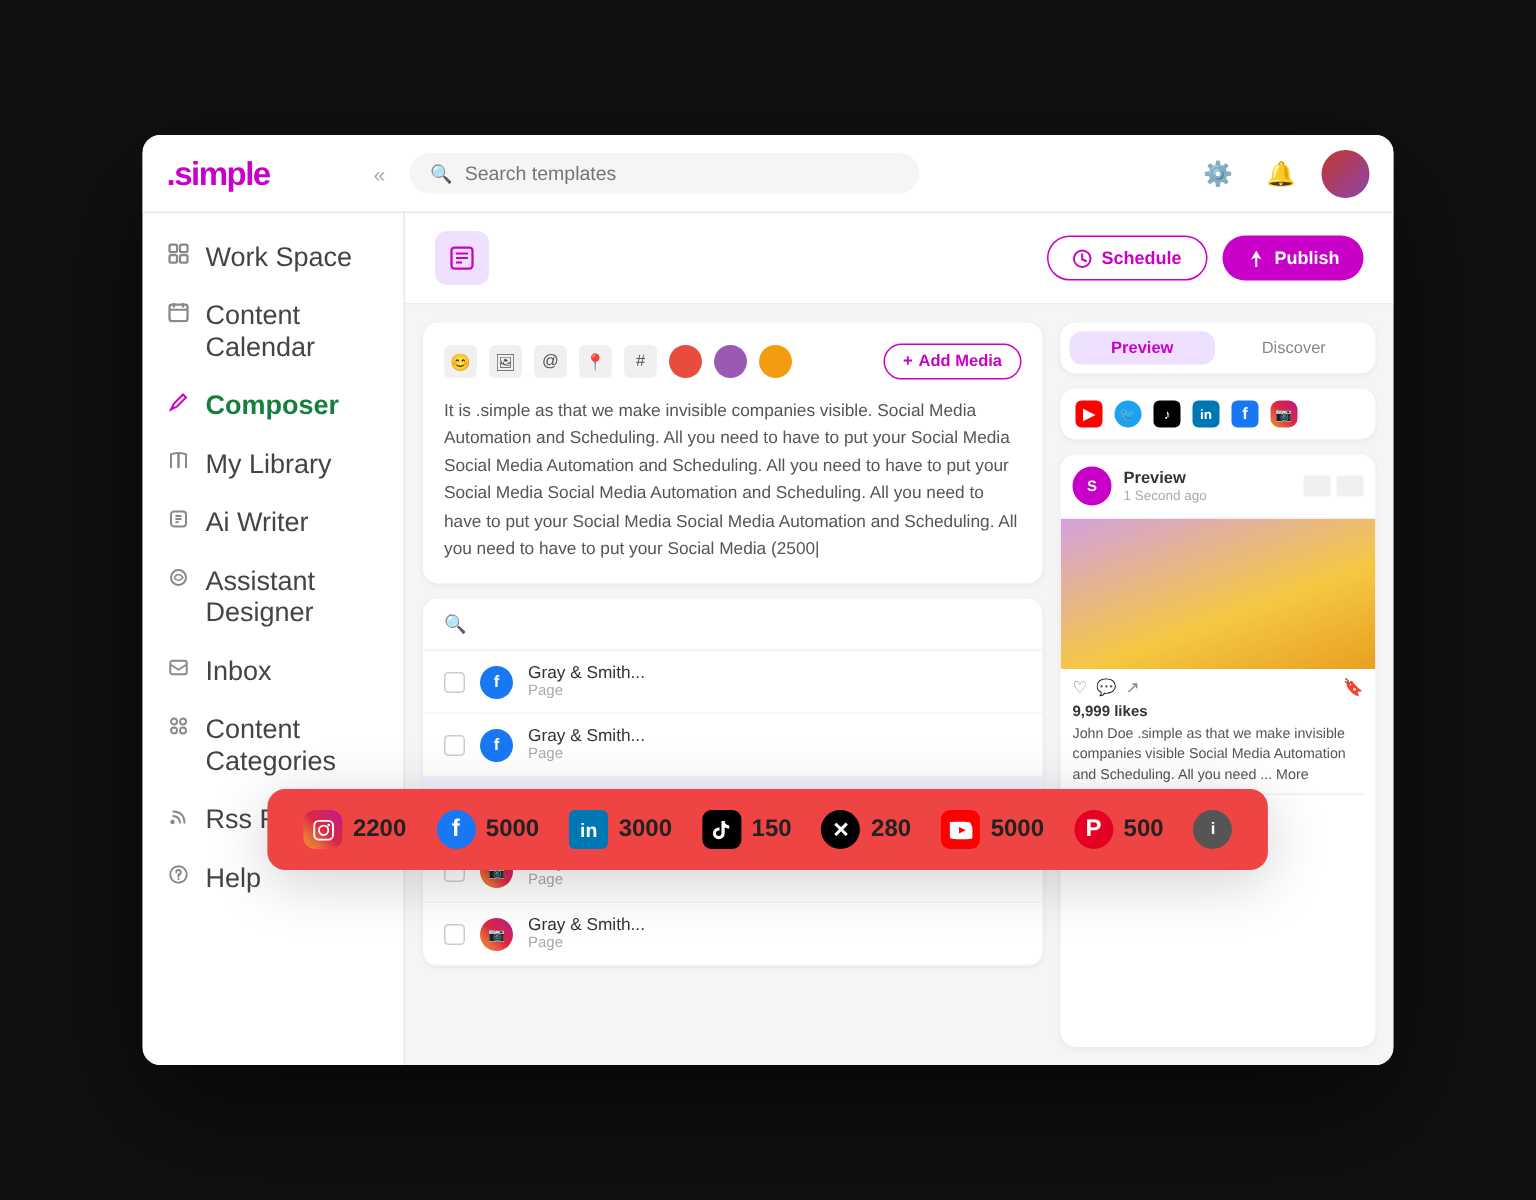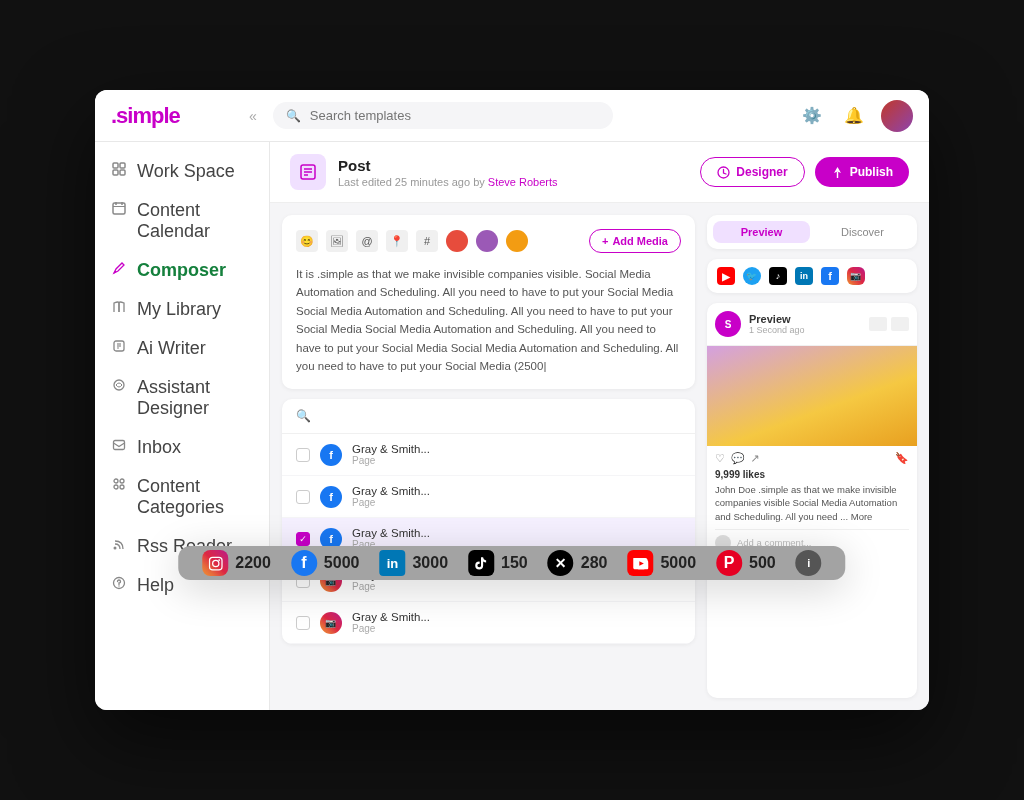--- a/index.html
+++ b/index.html
@@ -459,24 +459,24 @@
     .preview-action-icon { font-size: 11px; color: #888; cursor: pointer; }
     .preview-likes { font-size: 10px; color: #333; font-weight: 600; margin-bottom: 3px; }
     .preview-caption { font-size: 9.5px; color: #555; line-height: 1.4; }
 
     
     .floating-stats {
       position: absolute;
       bottom: 130px;
       left: 50%;
       transform: translateX(-50%);
-      background: #a3a3a3;
+      background: #ef4444;
       border-radius: 12px;
       box-shadow: 0 8px 40px rgba(0,0,0,0.18);
-      padding: 4px 24px;
+      padding: 14px 24px;
       display: flex;
       align-items: center;
       gap: 20px;
       z-index: 10;
       white-space: nowrap;
     }
     .stat-item {
       display: flex;
       align-items: center;
       gap: 7px;
@@ -640,35 +640,28 @@
       <div class="post-header">
         <div class="post-info">
           <div class="post-icon">
             <svg width="18" height="18" viewBox="0 0 18 18" fill="none">
               <rect x="2" y="2" width="14" height="14" rx="2" stroke="#c800c8" stroke-width="1.5"></rect>
               <line x1="5" y1="6" x2="13" y2="6" stroke="#c800c8" stroke-width="1.3"></line>
               <line x1="5" y1="9" x2="13" y2="9" stroke="#c800c8" stroke-width="1.3"></line>
               <line x1="5" y1="12" x2="9" y2="12" stroke="#c800c8" stroke-width="1.3"></line>
             </svg>
           </div>
-          <div>
-            <div class="post-title">Post</div>
-            <div class="post-subtitle">
-              <span>Last edited 25 minutes ago by</span>
-              <a href="#">Steve Roberts</a>
-            </div>
-          </div>
         </div>
         <div class="post-actions">
           <button class="btn-schedule">
             <svg width="13" height="13" viewBox="0 0 13 13" fill="none">
               <circle cx="6.5" cy="6.5" r="5.5" stroke="#c800c8" stroke-width="1.3"></circle>
               <polyline points="6.5,3.5 6.5,7 9,8" stroke="#c800c8" stroke-width="1.3" fill="none" stroke-linecap="round"></polyline>
             </svg>
-            <span>Designer</span>
+            <span>Schedule</span>
           </button>
           <button class="btn-publish">
             <svg width="13" height="13" viewBox="0 0 13 13" fill="none">
               <path d="M6.5 1 L10 7 L6.5 5.5 L3 7 Z" fill="#fff"></path>
               <line x1="6.5" y1="5.5" x2="6.5" y2="12" stroke="#fff" stroke-width="1.4"></line>
             </svg>
             <span>Publish</span>
           </button>
         </div>
       </div>

